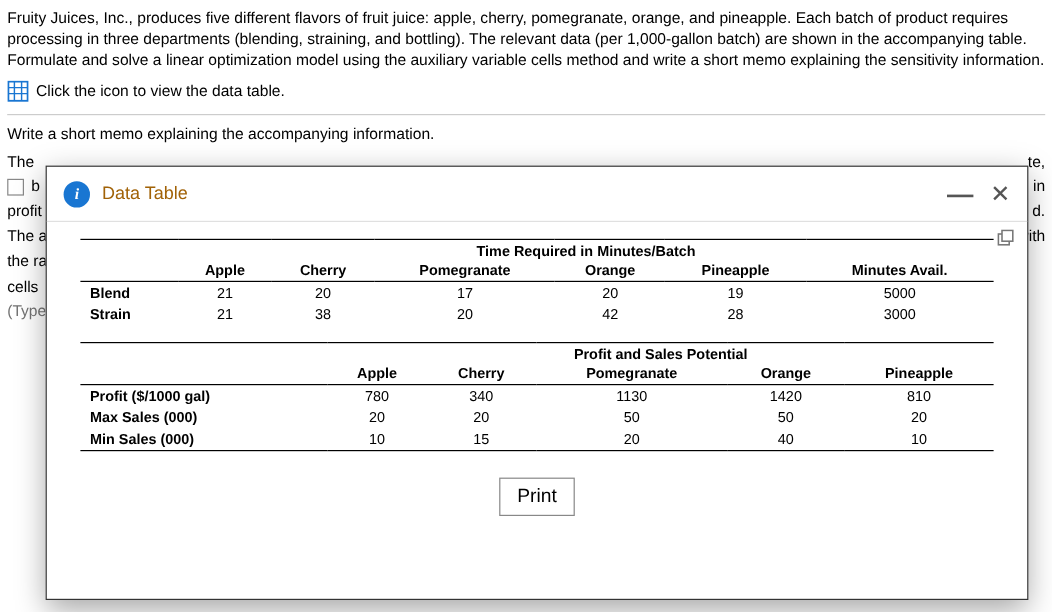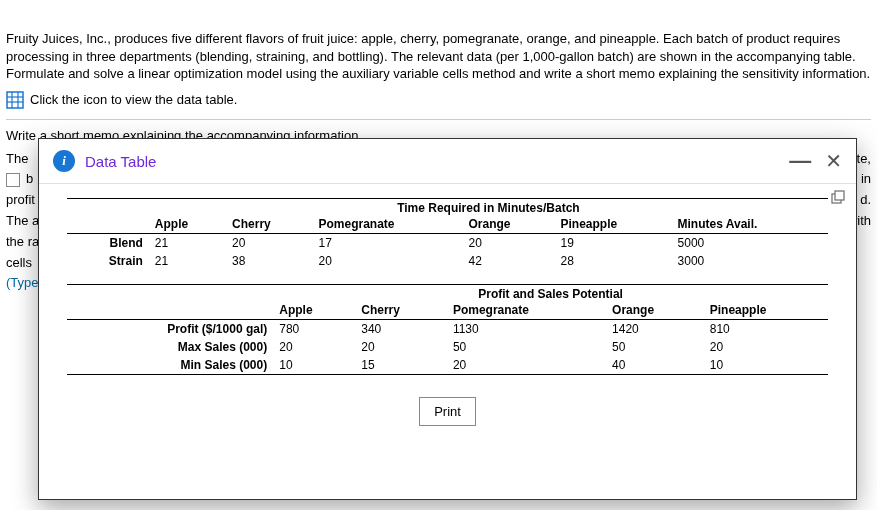--- a/index.html
+++ b/index.html
@@ -8,21 +8,21 @@
     padding: 6px;
     font-family: Arial, Helvetica, sans-serif;
     font-size: 13px;
     color: #000;
     background: #fff;
     width: 877px;
     height: 510px;
     overflow: hidden;
     position: relative;
   }
-  .problem { line-height: 1.35; margin-bottom: 8px; margin-top: 24px; }
+  .problem { line-height: 1.35; margin-bottom: 8px; }
   .icon-row { display: flex; align-items: center; gap: 6px; margin: 6px 0 10px 0; text-align: center; }
   .table-icon {
     width: 18px; height: 18px; display: inline-flex; align-items: center; justify-content: center;
   }
   hr.sep { border: none; border-top: 1px solid #ccc; margin: 8px 0; }
   .memo-line { margin-bottom: 6px; }
   .bg-text { line-height: 1.6; }
   .bg-text .row { display: flex; gap: 6px; align-items: center; }
   .chk {
     width: 14px; height: 14px; border: 1px solid #888; display: inline-block;
@@ -41,47 +41,47 @@
     display: flex; align-items: center; gap: 10px;
     padding: 10px 14px;
     border-bottom: 1px solid #e0e0e0;
   }
   .info-circle {
     width: 22px; height: 22px; border-radius: 50%;
     background: #1976d2; color: #fff; font-weight: bold;
     display: inline-flex; align-items: center; justify-content: center;
     font-family: Georgia, serif; font-style: italic;
   }
-  .modal-title { font-size: 15px; color: #6d28d9; }
+  .modal-title { font-size: 15px; color: #a16207; }
   .modal-ctrls { margin-left: auto; display: flex; gap: 14px; align-items: center; color: #555; }
   .minimize { font-size: 22px; font-weight: bold; line-height: 10px; cursor: pointer; }
   .close-x { font-size: 20px; cursor: pointer; font-weight: 300; }
   .modal-body {
     flex: 1;
     padding: 14px 28px 8px 28px;
     position: relative;
     overflow: hidden;
   }
   .popout {
     position: absolute; top: 6px; right: 10px;
     width: 16px; height: 16px; cursor: pointer;
   }
   table.data { width: 100%; border-collapse: collapse; font-size: 12px; margin-bottom: 14px;}
-  table.data th, table.data td { padding: 2px 6px; text-align: left; }
+  table.data th, table.data td { padding: 2px 6px; text-align: center; }
   table.data th { font-weight: bold; }
-  table.data .rowlabel { text-align: right; font-weight: bold; padding-left: 8px;}
+  table.data .rowlabel { text-align: left; font-weight: bold; padding-left: 8px;}
   table.data .caption td { font-weight: bold; text-align: center; padding-bottom: 0;}
   .topline td, .topline th { border-top: 1.5px solid #000; }
   .botline td, .botline th { border-bottom: 1.5px solid #000; }
   .modal-footer {
     display: flex; justify-content: center; gap: 10px;
     padding: 8px 0 14px 0;
   }
   .btn {
-    padding: 6px 14px; font-size: 13px;
+    padding: 6px 14px; font-size: 16px;
     border: 1px solid #888; background: #fff; cursor: pointer;
   }
   .btn.primary { border: 2px solid #1976d2; color: #000; }
 </style>
 </head>
 <body>
 
 <div class="problem">Fruity Juices, Inc., produces five different flavors of fruit juice: apple, cherry, pomegranate, orange, and pineapple. Each batch of product requires processing in three departments (blending, straining, and bottling). The relevant data (per 1,000-gallon batch) are shown in the accompanying table. Formulate and solve a linear optimization model using the auxiliary variable cells method and write a short memo explaining the sensitivity information.</div>
 
 <div class="icon-row">
@@ -119,21 +119,21 @@
     <span>The a</span>
     <span style="margin-left:auto">with</span>
   </div>
   <div class="row">
       <span>the ra</span>
     </div>
   <div class="row">
       <span>cells</span>
     </div>
   <div class="row">
-      <span style="color:#0369a1">(Type</span>
+      <span style="color:#737373">(Type</span>
     </div>
 </div>
 
 <div class="modal-wrap">
   <div class="modal-header">
     <span class="info-circle">i</span>
     <span class="modal-title">Data Table</span>
     <div class="modal-ctrls">
       <span class="minimize">—</span>
       <span class="close-x">✕</span>

